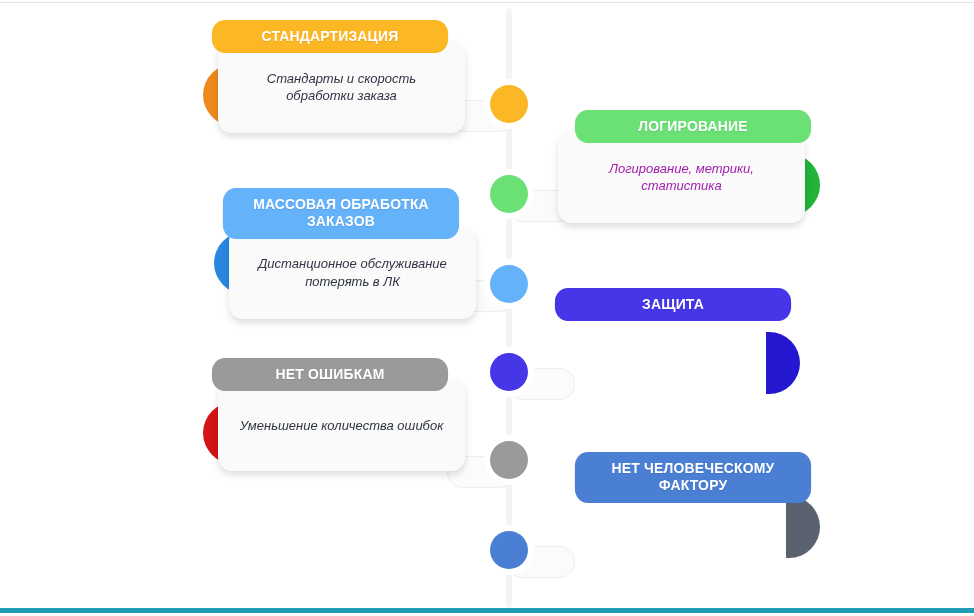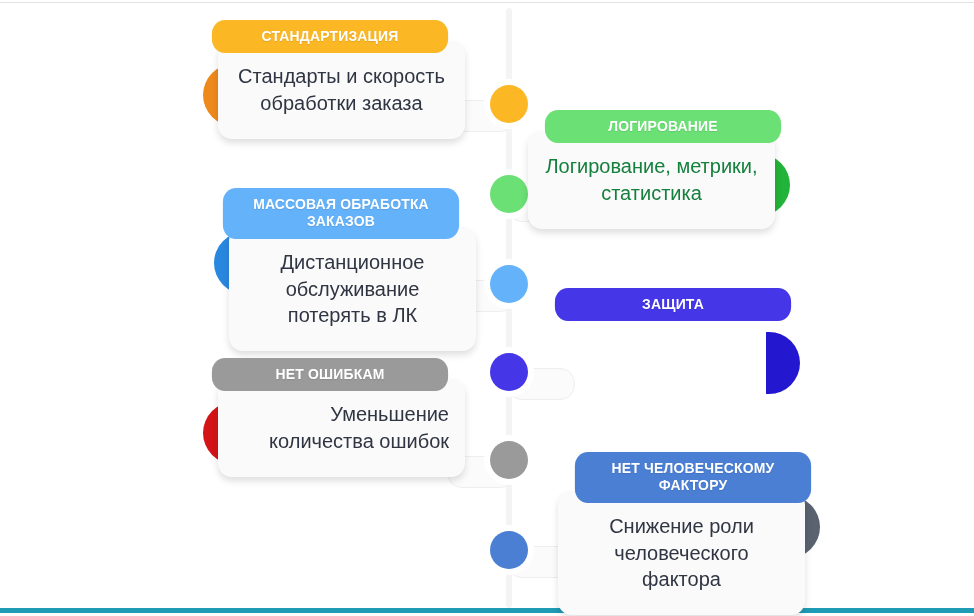--- a/index.html
+++ b/index.html
@@ -77,24 +77,24 @@
     position:relative;z-index:2;
     box-sizing:border-box;
     width:247px;
     margin-top:-12px;
     padding:22px 16px 22px 16px;
     min-height:92px;
     background:#fafafa;
     border-radius:14px;
     box-shadow:0 4px 7px rgba(0,0,0,.13);
     color:#2f3542;
-    font-size:20px;
+    font-size:13px;
     line-height:1.34;
     text-align:center;
-    display:flex;align-items:center;justify-content:center;
+    display:flex;align-items:center;justify-content:center;font-style:italic;
   }
   .card.left  .body{margin-left:15px;}
   .card.right .body{margin-left:0px;}
 </style>
 </head>
 <body>
 
 <div id="stage" style="background: rgb(255, 255, 255); padding-left: 12px;">
 
   <div class="top-hairline"></div>
@@ -107,43 +107,42 @@
       <div class="connector" style="left: 507px; top: 368px; width: 66px;"></div>
       <div class="connector" style="left: 447px; top: 456px; width: 66px;"></div>
       <div class="connector" style="left: 507px; top: 546px; width: 66px;"></div>
     </div>
   <div id="cards">
       <div class="card left" style="left: 203px; top: 20px;">
         <div class="hdr" style="background: rgb(251, 183, 36);">СТАНДАРТИЗАЦИЯ</div>
         <div class="tab" style="background: rgb(238, 138, 28); top: 44px;"></div>
         <div class="body" style="color: rgb(47, 53, 66);">Стандарты и скорость обработки заказа</div>
       </div>
-      <div class="card right" style="left: 528px; top: 110px;">
+      <div class="card right" style="left: 558px; top: 110px;">
         <div class="hdr" style="background: rgb(107, 224, 117);">ЛОГИРОВАНИЕ</div>
         <div class="tab" style="background: rgb(34, 179, 58); top: 44px;"></div>
-        <div class="body" style="color: #15803d;">Логирование, метрики, статистика</div>
+        <div class="body" style="color: #a21caf;">Логирование, метрики, статистика</div>
       </div>
       <div class="card left" style="left: 214px; top: 188px;">
         <div class="hdr" style="background: rgb(100, 178, 250);">МАССОВАЯ ОБРАБОТКА ЗАКАЗОВ</div>
         <div class="tab" style="background: rgb(42, 135, 223); top: 44px;"></div>
         <div class="body" style="color: rgb(47, 53, 66);">Дистанционное обслуживание потерять в ЛК</div>
       </div>
       <div class="card right" style="left: 538px; top: 288px;">
         <div class="hdr" style="background: rgb(69, 54, 232);">ЗАЩИТА</div>
         <div class="tab" style="background: rgb(35, 24, 207); top: 44px;"></div>
       </div>
       <div class="card left" style="left: 203px; top: 358px;">
         <div class="hdr" style="background: rgb(154, 154, 154);">НЕТ ОШИБКАМ</div>
         <div class="tab" style="background: rgb(211, 20, 24); top: 44px;"></div>
         <div class="body" style="color: rgb(47, 53, 66); text-align: right;">Уменьшение количества ошибок</div>
       </div>
       <div class="card right" style="left: 558px; top: 452px;">
         <div class="hdr" style="background: rgb(74, 127, 212);">НЕТ ЧЕЛОВЕЧЕСКОМУ ФАКТОРУ</div>
         <div class="tab" style="background: rgb(90, 98, 112); top: 44px;"></div>
-        <div class="body" style="color: rgb(47, 53, 66);">Снижение роли человеческого фактора</div>
       </div>
     </div>
   <div id="dots">
       <div class="dot" style="left: 490px; top: 85px; background: rgb(251, 183, 36);"></div>
       <div class="dot" style="left: 490px; top: 175px; background: rgb(107, 224, 117);"></div>
       <div class="dot" style="left: 490px; top: 265px; background: rgb(100, 178, 250);"></div>
       <div class="dot" style="left: 490px; top: 353px; background: rgb(69, 54, 232);"></div>
       <div class="dot" style="left: 490px; top: 441px; background: rgb(154, 154, 154);"></div>
       <div class="dot" style="left: 490px; top: 531px; background: rgb(74, 127, 212);"></div>
     </div>

